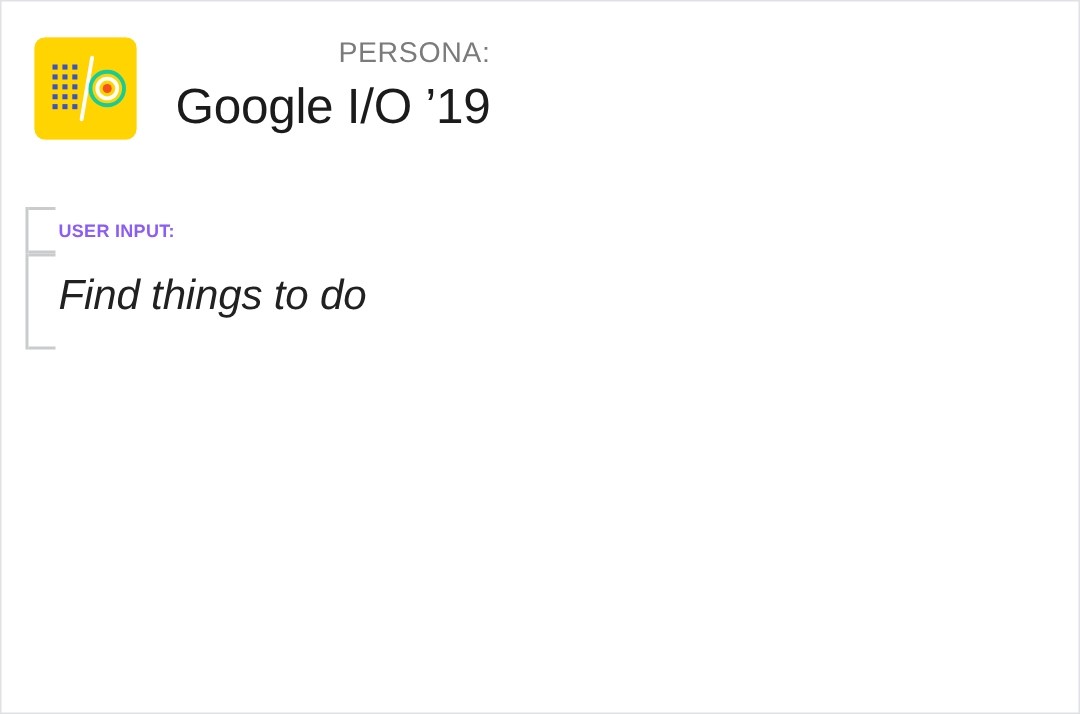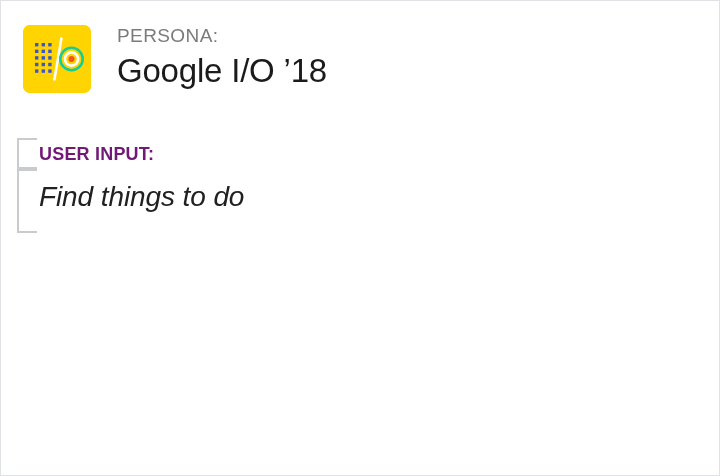--- a/index.html
+++ b/index.html
@@ -44,20 +44,21 @@
     margin-left: 26px;
     margin-top: -1px;
   }
   .persona-label {
     font-size: 19px;
     letter-spacing: 0.4px;
     color: #7b7b7b;
     line-height: 24px;
     font-weight: 400;
     white-space: nowrap;
+    text-align: right;
   }
   .persona-title {
     font-size: 33px;
     color: #1b1b1b;
     line-height: 42px;
     margin-top: 2px;
     font-weight: 400;
     letter-spacing: -0.2px;
     white-space: nowrap;
   }
@@ -89,24 +90,24 @@
     height: 32px;
   }
   .bracket-body {
     padding-bottom: 2px;
   }
 
   .section-label {
     position: absolute;
     left: 20px;
     top: 5px;
-    font-size: 18px;
+    font-size: 12px;
     font-weight: 700;
     letter-spacing: 0.2px;
-    color: #701a75;
+    color: #8b5cf6;
     line-height: 22px;
     white-space: nowrap;
   }
   .section-text {
     position: absolute;
     left: 20px;
     top: 7px;
     font-size: 28px;
     font-style: italic;
     color: #212121;
@@ -151,21 +152,21 @@
         <rect x="25.2" y="44.4" width="3.4" height="3.4"></rect>
       </g>
       <path d="M38.4 13.5 L31.4 54.5" stroke="#ffffff" stroke-width="2.6" stroke-linecap="round" fill="none"></path>
       <circle cx="48.5" cy="34" r="11.2" fill="none" stroke="#16cc9b" stroke-width="2.6"></circle>
       <circle cx="48.5" cy="34" r="6.6" fill="none" stroke="#ffffff" stroke-width="2.6"></circle>
       <circle cx="48.5" cy="34" r="3.0" fill="#f4511e"></circle>
     </svg>
 
     <div class="persona-text">
       <div class="persona-label">PERSONA:</div>
-      <div class="persona-title">Google I/O ’18</div>
+      <div class="persona-title">Google I/O ’19</div>
     </div>
   </div>
 
   <div class="section" id="user-input-section">
     <div class="bracket bracket-label">
       <div class="section-label">USER INPUT:</div>
     </div>
     <div class="bracket bracket-body">
       <div class="section-text">Find things to do</div>
     </div>

